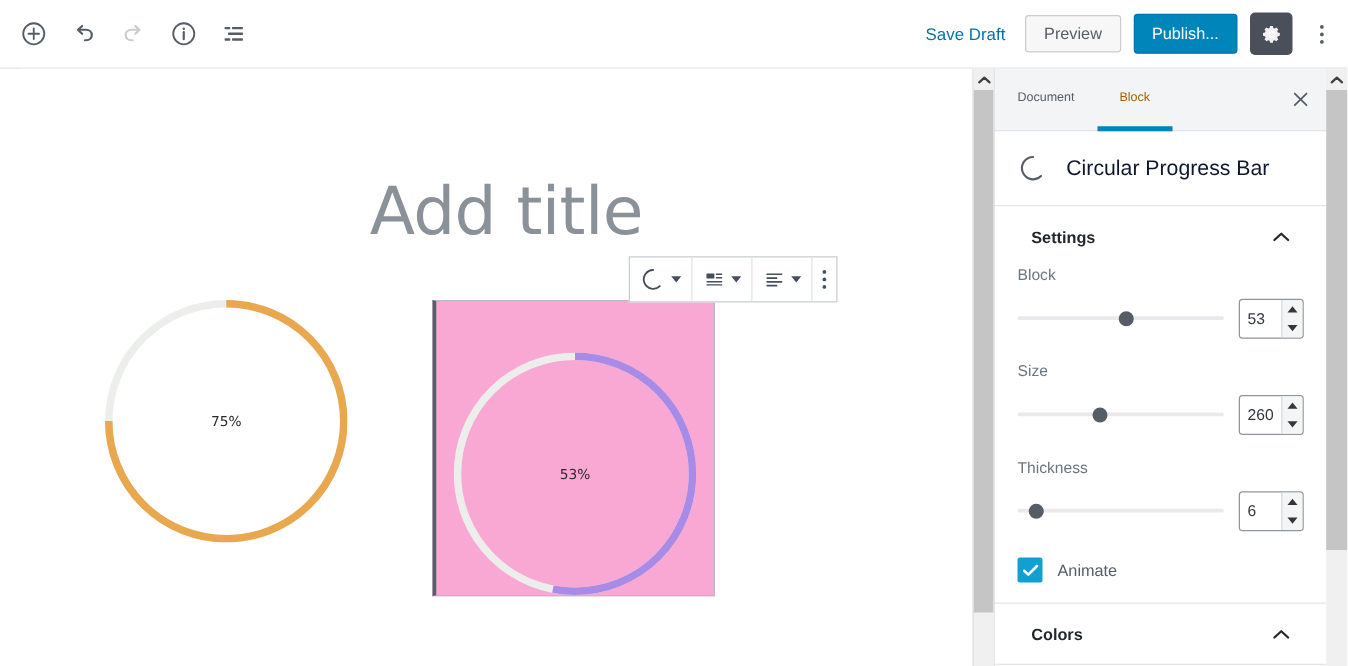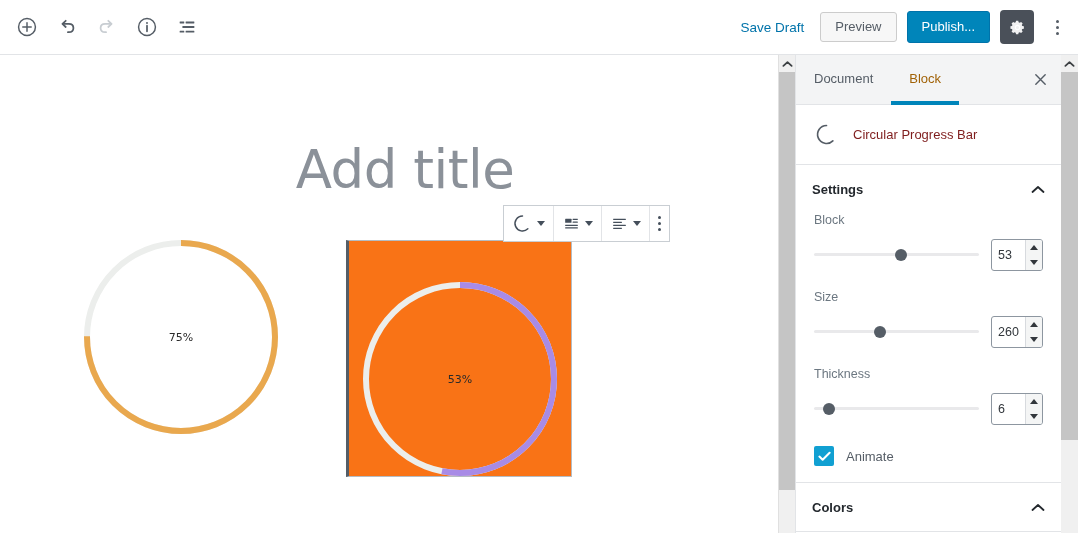--- a/index.html
+++ b/index.html
@@ -84,21 +84,21 @@
     position: absolute; left: 0; top: 0; width: 100%; height: 100%;
     display: flex; align-items: center; justify-content: center;
     font-family: "DejaVu Sans", sans-serif;
     font-size: 11px; color: #2b2b2b;
   }
 
   
   #block-selected {
     border: 1px solid #b5bcc2;
     border-left: 3px solid #555d66;
-    background: #f97316;
+    background: #f9a8d4;
   }
   #block-toolbar {
     position: absolute; left: 503px; top: 205px;
     height: 37px; display: flex; align-items: stretch;
     background: #ffffff; border: 1px solid #c9ced3;
     z-index: 20;
   }
   .bt-item {
     display: flex; align-items: center; gap: 2px;
     padding: 0 8px; cursor: pointer; color: #454f5b;
@@ -133,41 +133,41 @@
     background: #ffffff; border-left: 1px solid #e2e4e7;
     overflow: hidden;
   }
   #side-tabs {
     height: 50px; background: #f3f4f5;
     border-bottom: 1px solid #e2e4e7;
     display: flex; align-items: stretch; position: relative;
   }
   .side-tab {
     display: flex; align-items: center; padding: 0 18px;
-    font-size: 13px; color: #555d66; cursor: pointer;
+    font-size: 10px; color: #555d66; cursor: pointer;
     border-bottom: 4px solid transparent; margin-bottom: -1px;
   }
   .side-tab.active { color: #a16207; font-weight: normal; border-bottom-color: #0085ba; }
   #side-close {
     margin-left: auto; width: 42px;
     display: flex; align-items: center; justify-content: center;
     cursor: pointer; color: #555d66; font-size: 17px;
   }
 
   #block-card {
     height: 60px; display: flex; align-items: center; gap: 14px;
     padding: 0 18px; border-bottom: 1px solid #e2e4e7;
   }
   #block-card .bc-icon { color: #555d66; display: flex; }
-  #block-card .bc-name { font-size: 13px; color: #7f1d1d; }
+  #block-card .bc-name { font-size: 17px; color: #0f172a; }
 
   .panel { border-bottom: 1px solid #e2e4e7; }
   .panel-head {
     height: 48px; display: flex; align-items: center;
-    padding: 0 16px; cursor: pointer;
+    padding: 0 29px; cursor: pointer;
   }
   .panel-title { font-size: 13px; font-weight: bold; color: #23282d; }
   .panel-chev { margin-left: auto; color: #23282d; display: flex; }
   .panel-body { padding: 0 18px 16px 18px; }
 
   .field { margin-bottom: 19px; }
   .field:last-child { margin-bottom: 0; }
   .field-label {
     font-size: 12.5px; color: #6c7781; display: block; margin-bottom: 12px;
   }

